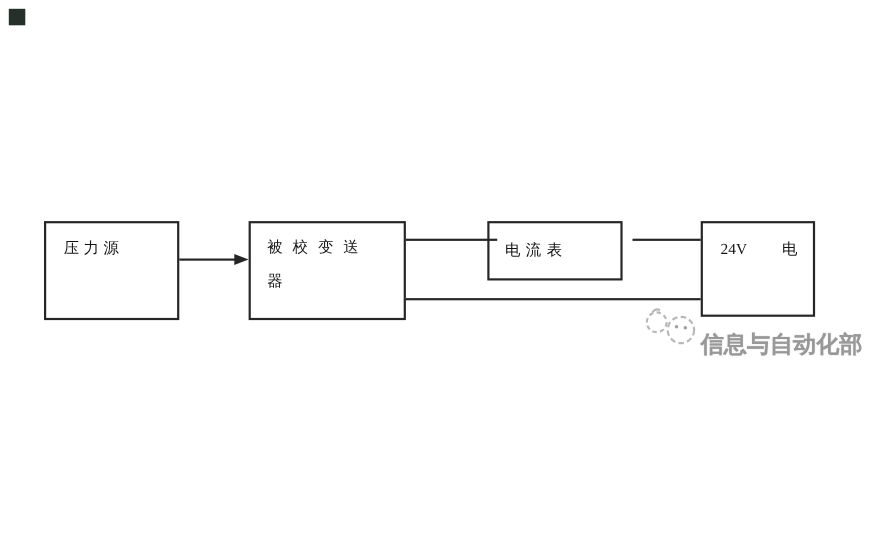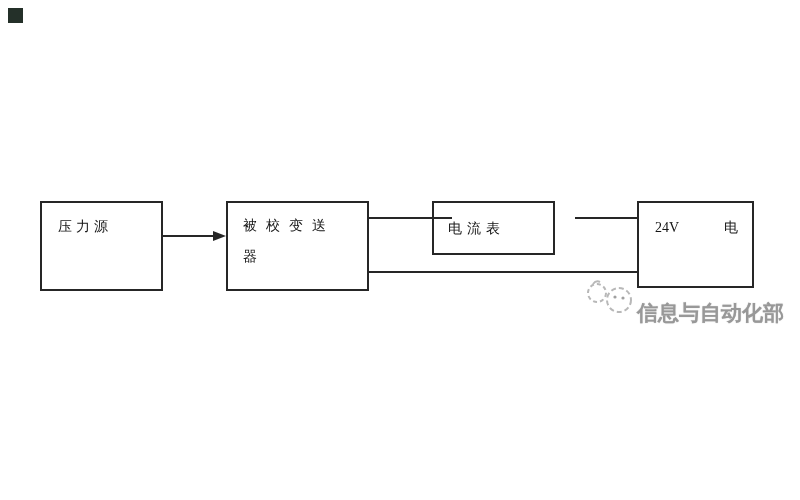--- a/index.html
+++ b/index.html
@@ -24,23 +24,23 @@
     background: #ffffff;
     color: var(--text, #141414);
     font-size: 14px;
     line-height: 31px;
     white-space: nowrap;
   }
   .node-pressure   { left: 40px;  top: 201px; width: 123px; height: 90px; padding: 8px 0 0 16px; }
   .node-pressure .lbl { letter-spacing: 4px; }
   .node-transmitter{ left: 226px; top: 201px; width: 143px; height: 90px; padding: 7px 0 0 15px; }
   .node-transmitter .l1 { letter-spacing: 9px; }
-  .node-ammeter    { left: 432px; top: 201px; width: 123px; height: 54px; padding: 10px 0 0 14px; }
+  .node-ammeter    { left: 443px; top: 201px; width: 123px; height: 54px; padding: 10px 0 0 14px; }
   .node-ammeter .lbl { letter-spacing: 5px; }
-  .node-power      { left: 637px; top: 201px; width: 117px; height: 87px; padding: 9px 14px 0 16px; }
+  .node-power      { left: 637px; top: 201px; width: 104px; height: 87px; padding: 9px 14px 0 16px; }
   .node-power .row { display: flex; justify-content: space-between; }
   .node-power .l2  { letter-spacing: 7px; }
   .line2 { display: block; }
   .edge {
     position: absolute;
     height: 2px;
     background: var(--stroke, #262626);
   }
   .edge-arrow-shaft { left: 163px; top: 235px; width: 51px; }
   .arrowhead {

